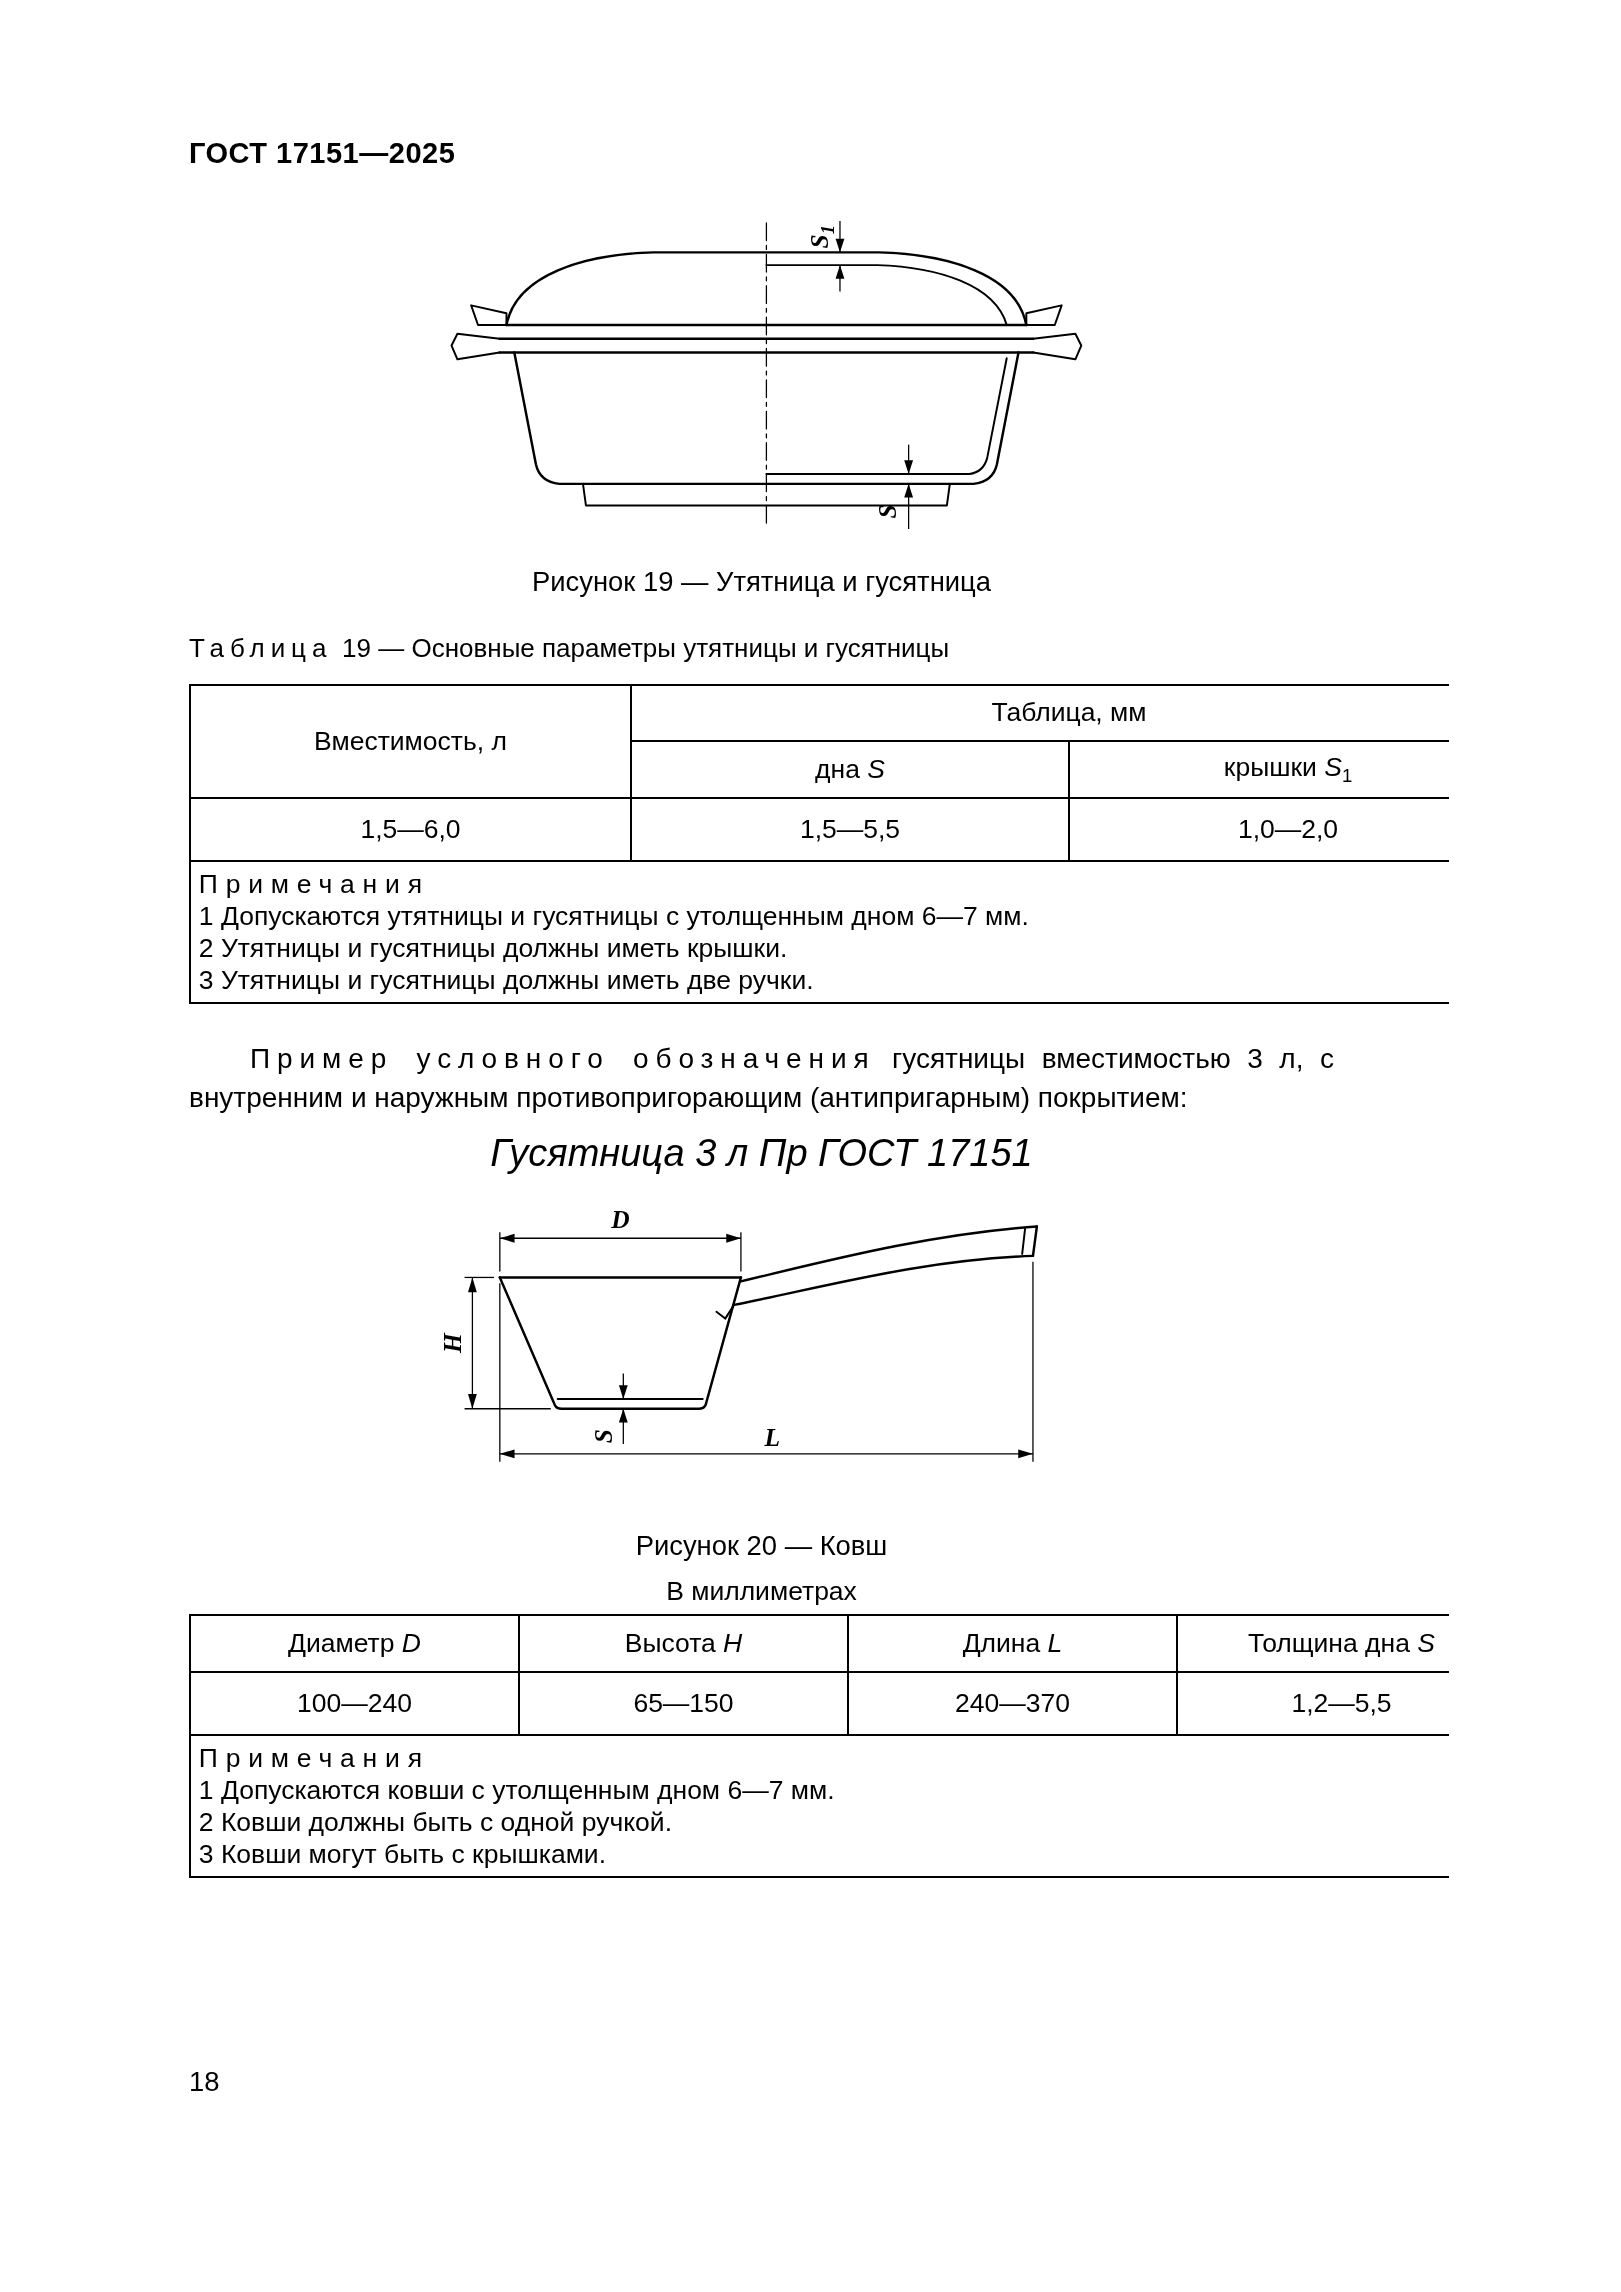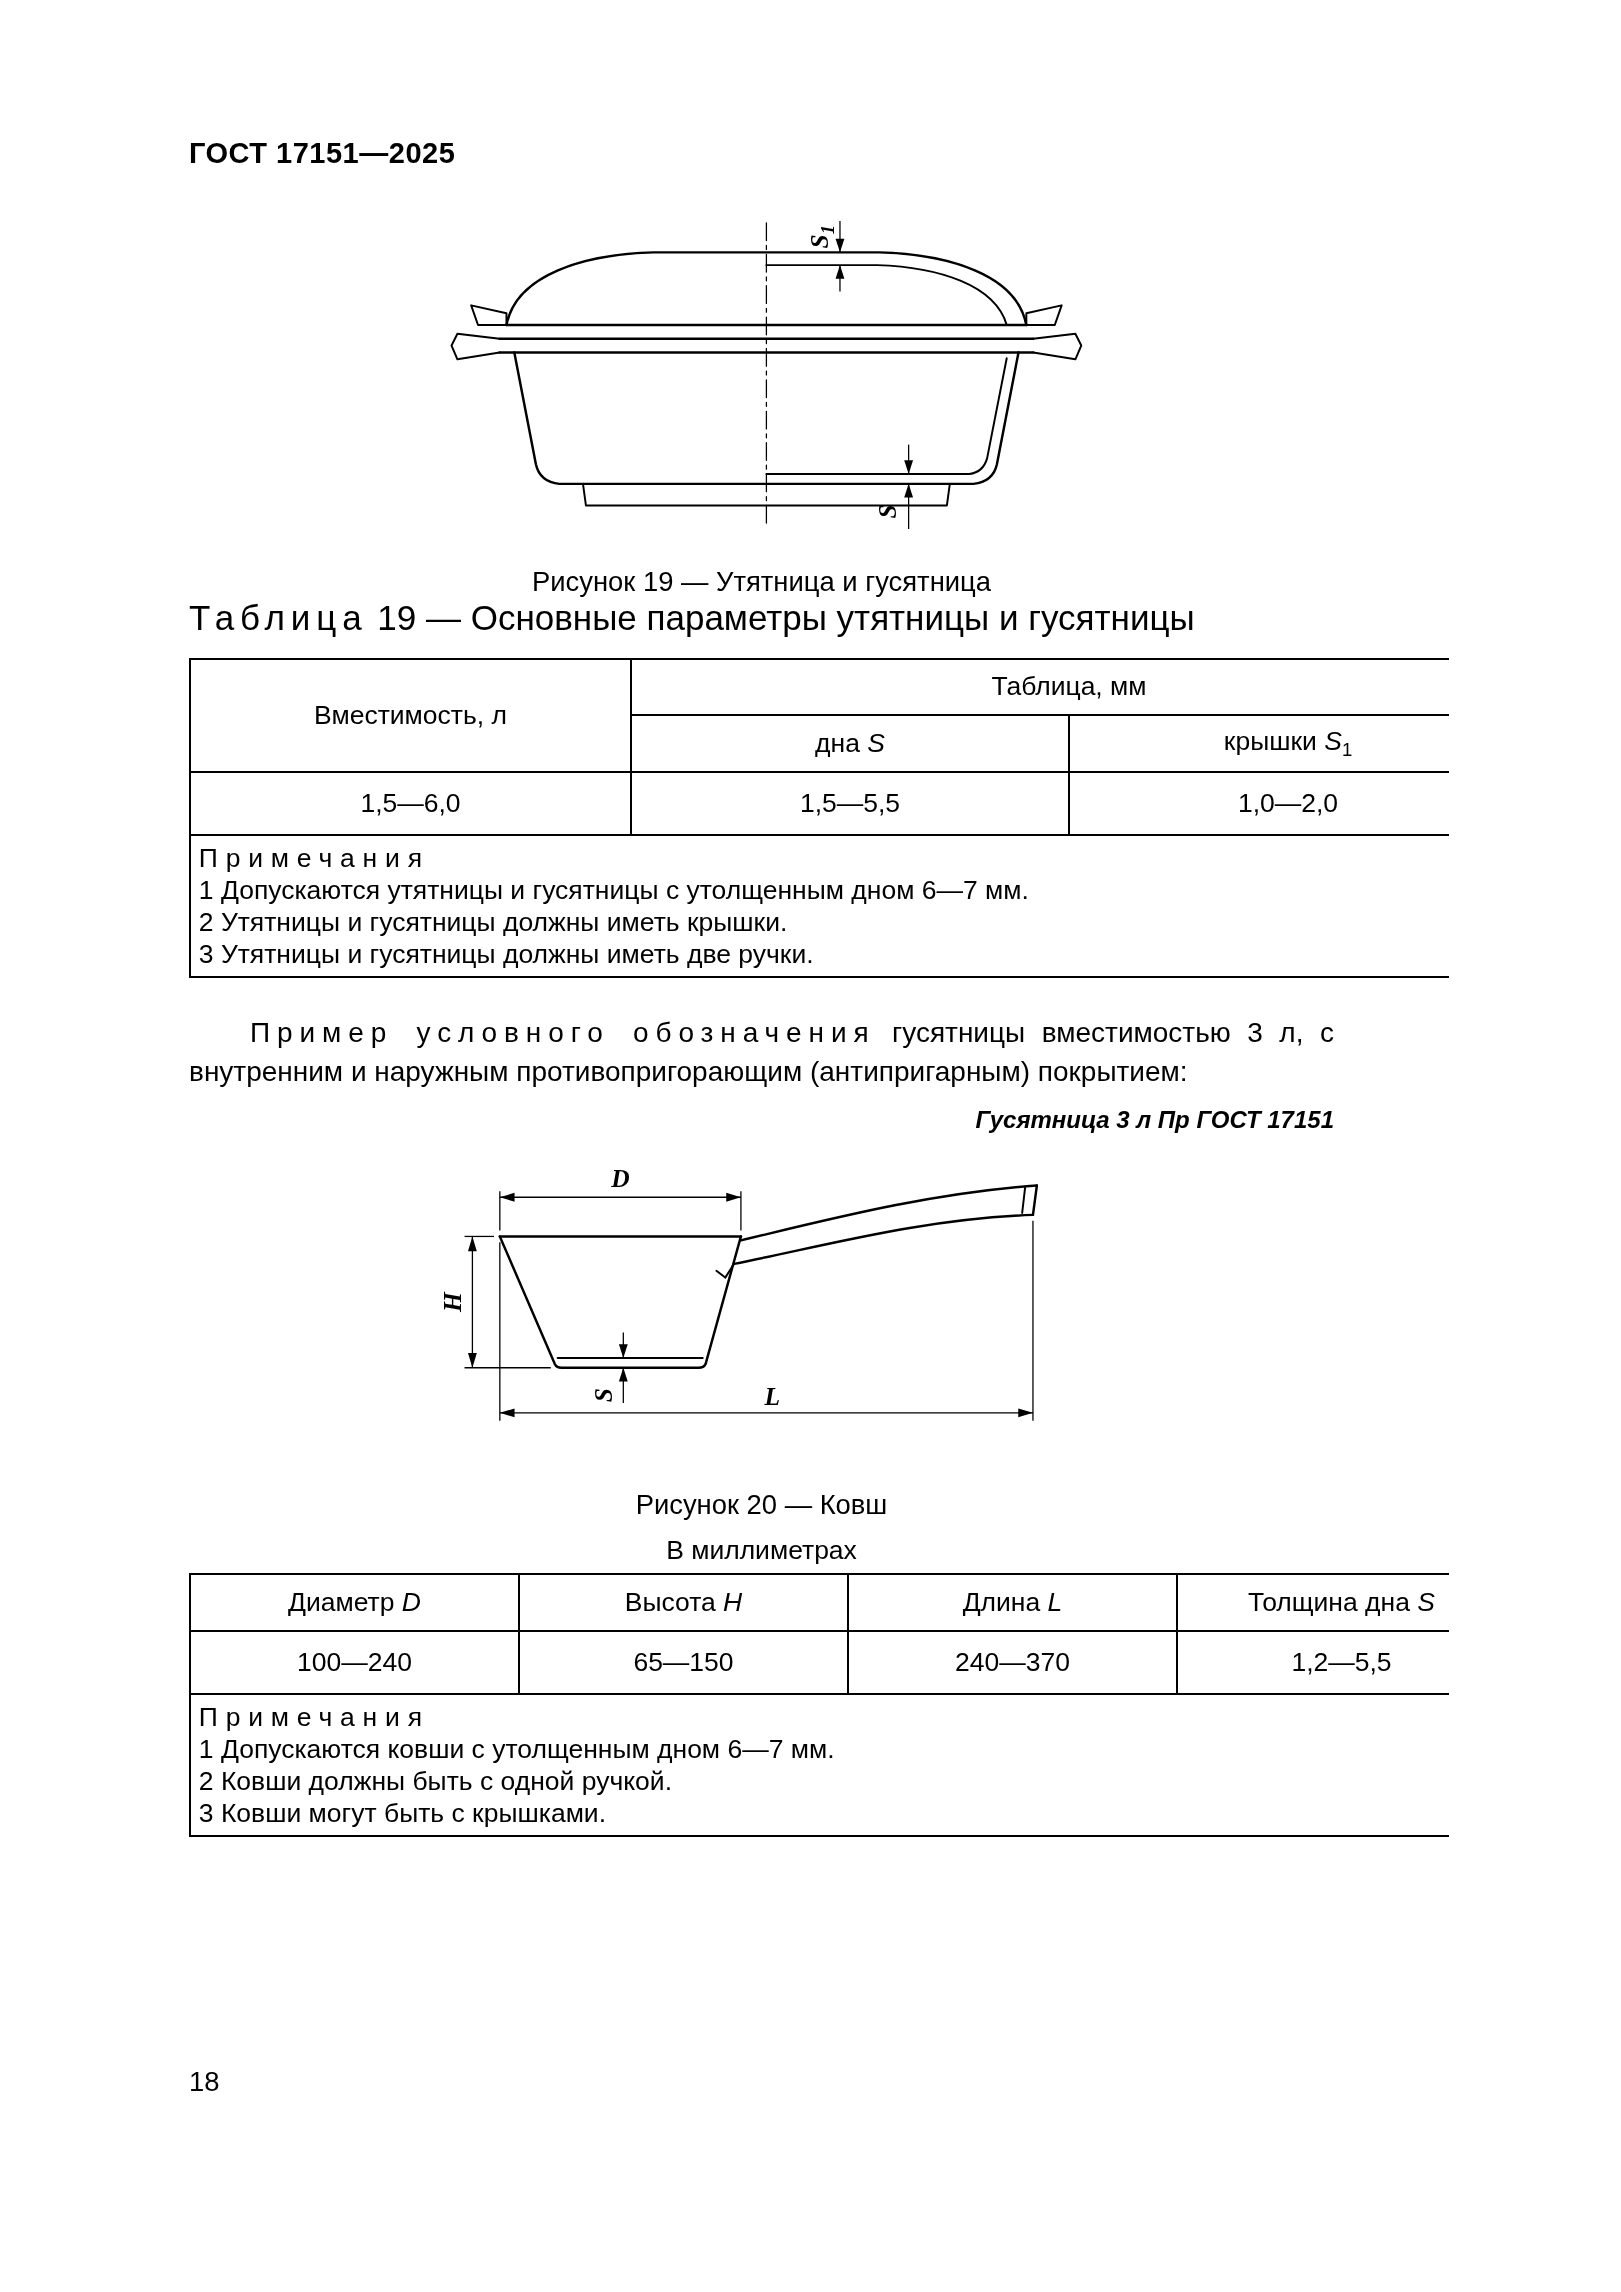--- a/index.html
+++ b/index.html
@@ -17,21 +17,21 @@
     overflow: hidden;
   }
   .doc-number { font-size: 29px; font-weight: bold; letter-spacing: 0.5px; }
 
   .figure { text-align: center; }
   .fig19 { margin-top: 47px; }
   .fig20 { margin-top: 25.5px; }
 
   .fig-caption { text-align: center; font-size: 27.4px; margin-top: 31px; }
 
-  .table-title { font-size: 35px; }
+  .table-title { font-size: 26px; margin-top: 35px; }
   .table-title .spaced { letter-spacing: 5.9px; margin-right: 9.8px; }
 
   .units { text-align: center; font-size: 26.5px; margin-top: 13.7px; }
 
   table.gost {
     border-collapse: collapse; width: 1317px; table-layout: fixed;
     margin-top: 19.6px; border: 2.9px solid #000;
   }
   table.t20 { margin-top: 7.8px; }
   table.gost td {
@@ -41,21 +41,21 @@
   table.gost tr.hrow td { height: 43px; }
   table.gost tr.data td { height: 49px; border-top: 2.9px solid #000; border-bottom: 2.9px solid #000; }
   td.notes { text-align: left !important; font-size: 25.5px; line-height: 32px; padding: 9.8px 23.5px 11.8px 55px; }
   .notes-title { letter-spacing: 7.8px; }
   .sym { font-style: italic; }
   sub { font-size: 0.7em; }
 
   .para { font-size: 28px; line-height: 39px; text-align: justify; text-indent: 61px; margin: 35px 0 0 0; }
   .para .spaced { letter-spacing: 6.9px; }
 
-  .designation { font-size: 24px; font-style: italic; text-align: right; margin-top: 15.7px; font-weight: bold; }
+  .designation { font-size: 38px; font-style: italic; text-align: center; margin-top: 15.7px; }
 
   .page-number { position: absolute; left: 189px; top: 2066px; font-size: 27.4px; }
 
   .dim {
     font-family: "Liberation Serif", serif;
     font-style: italic; font-weight: bold;
     font-size: 26px; fill: #000;
   }
   .dim-sub { font-size: 19px; }
 </style>

